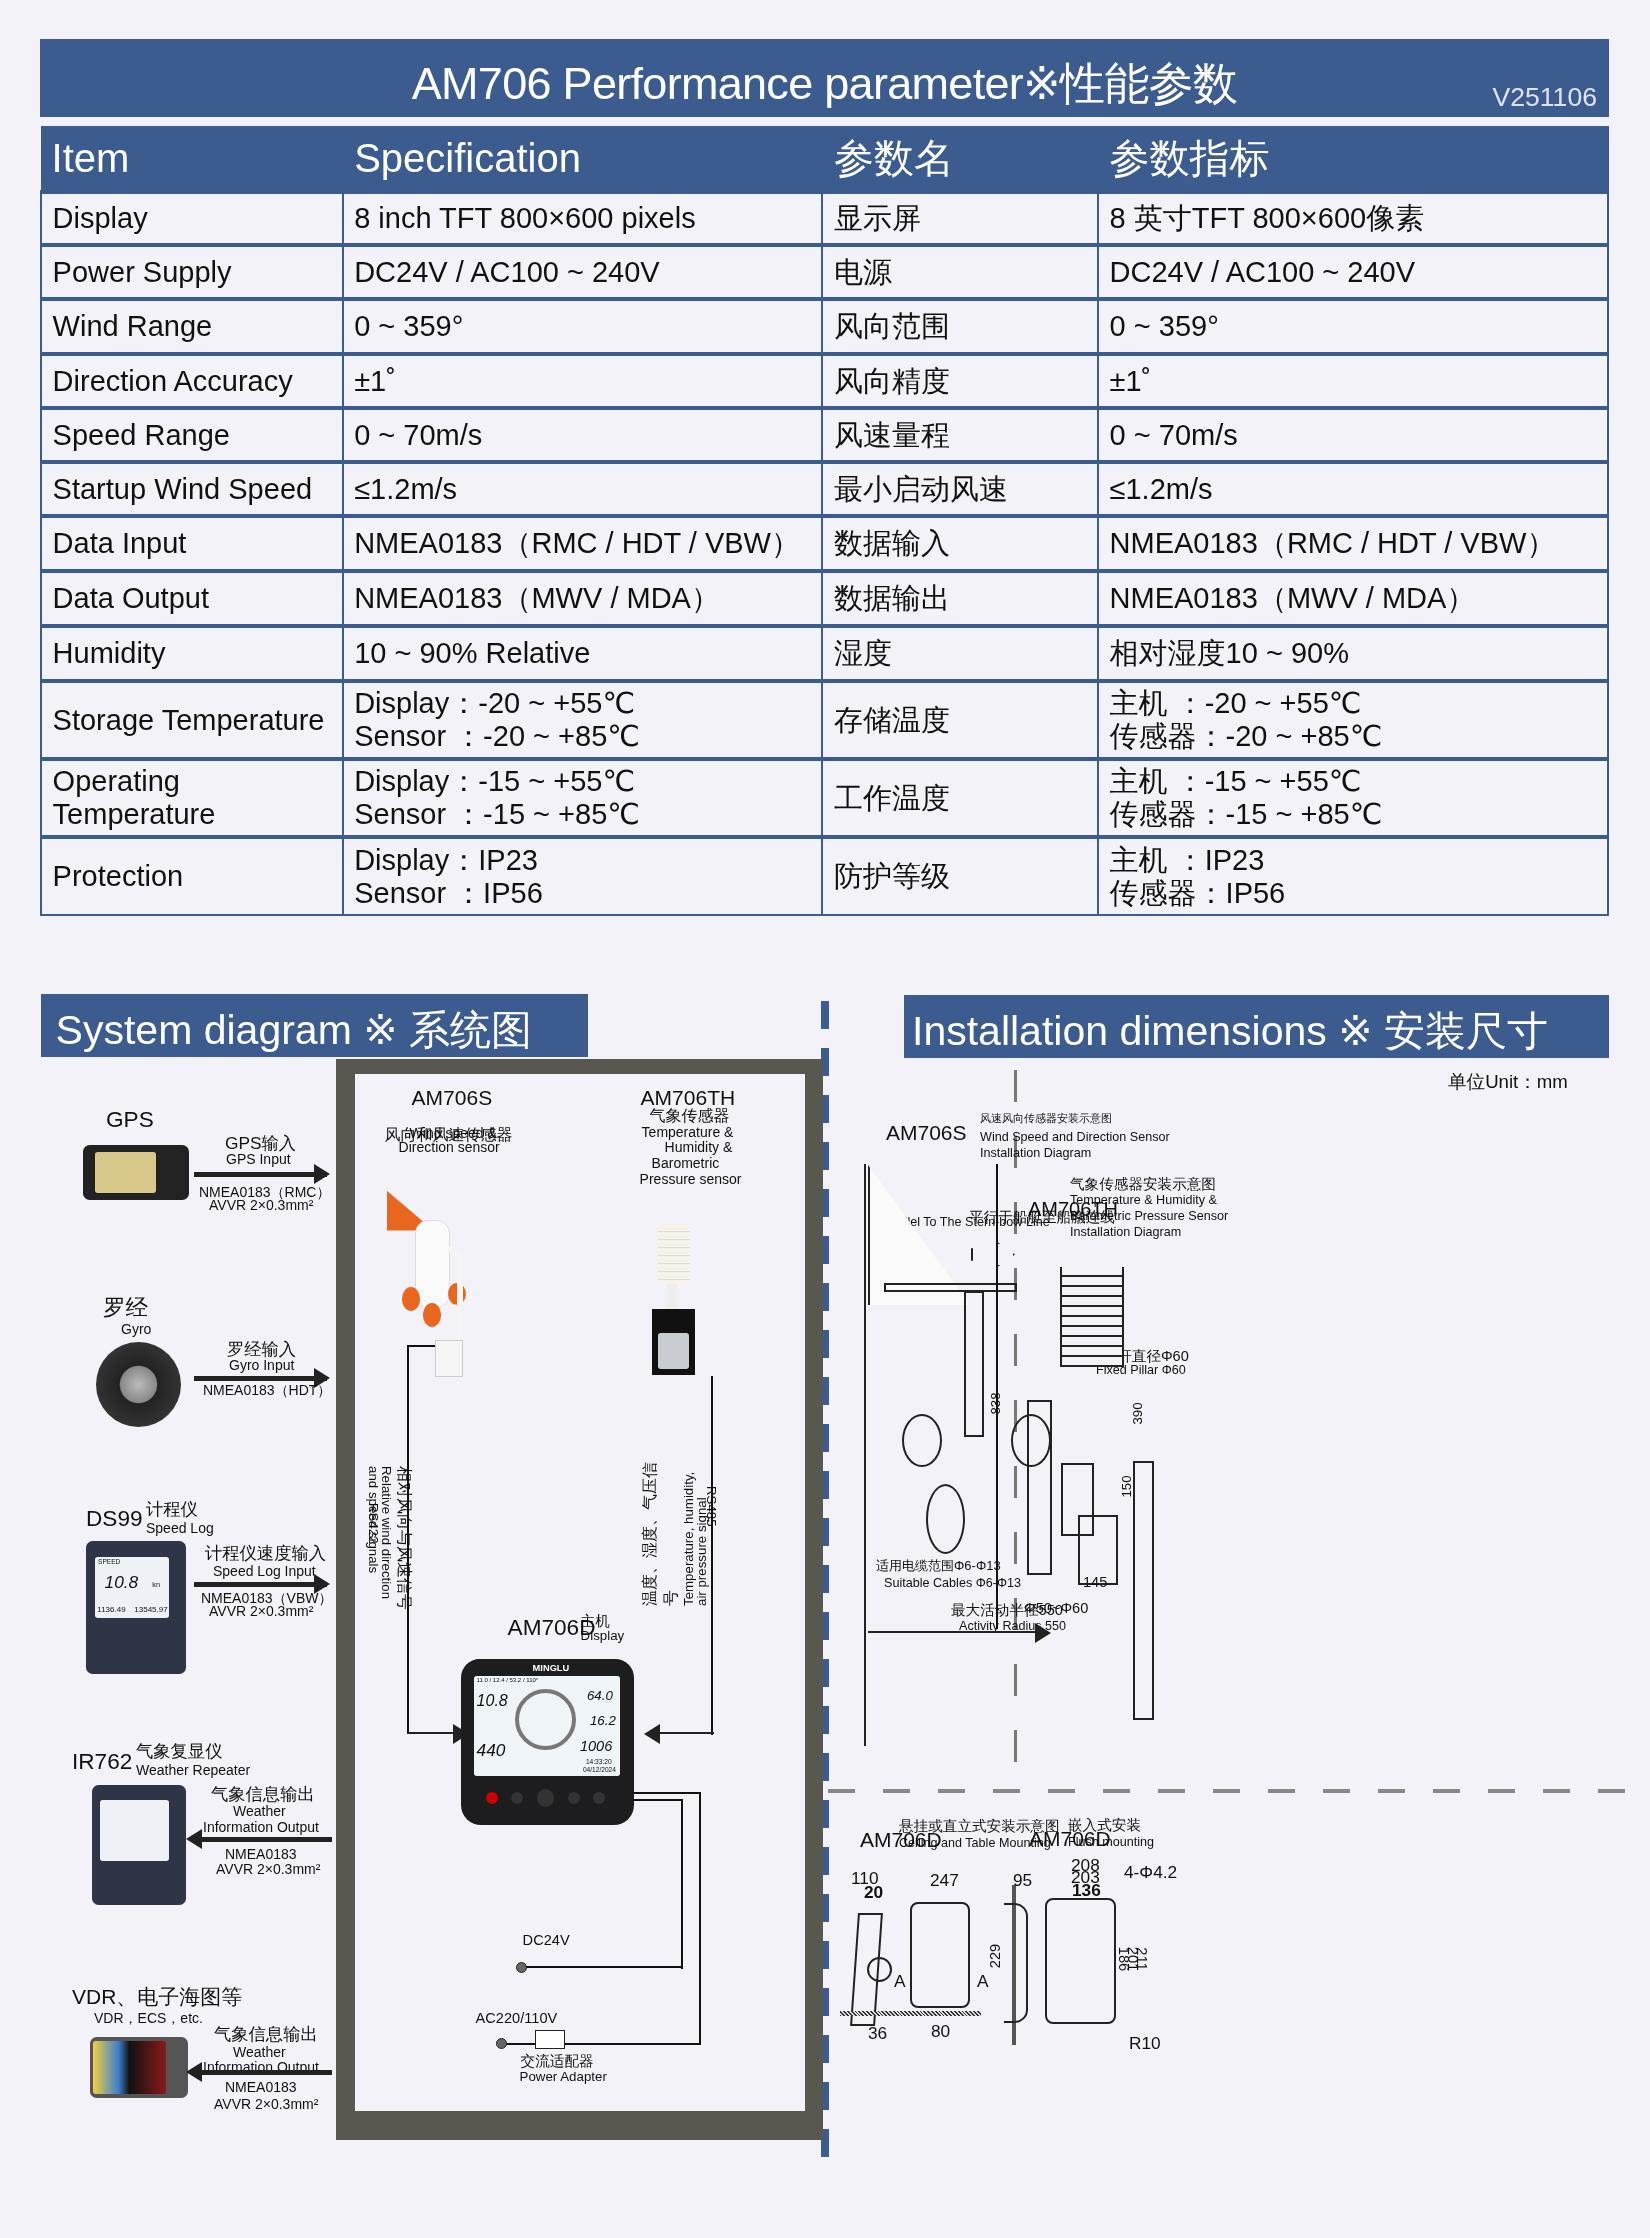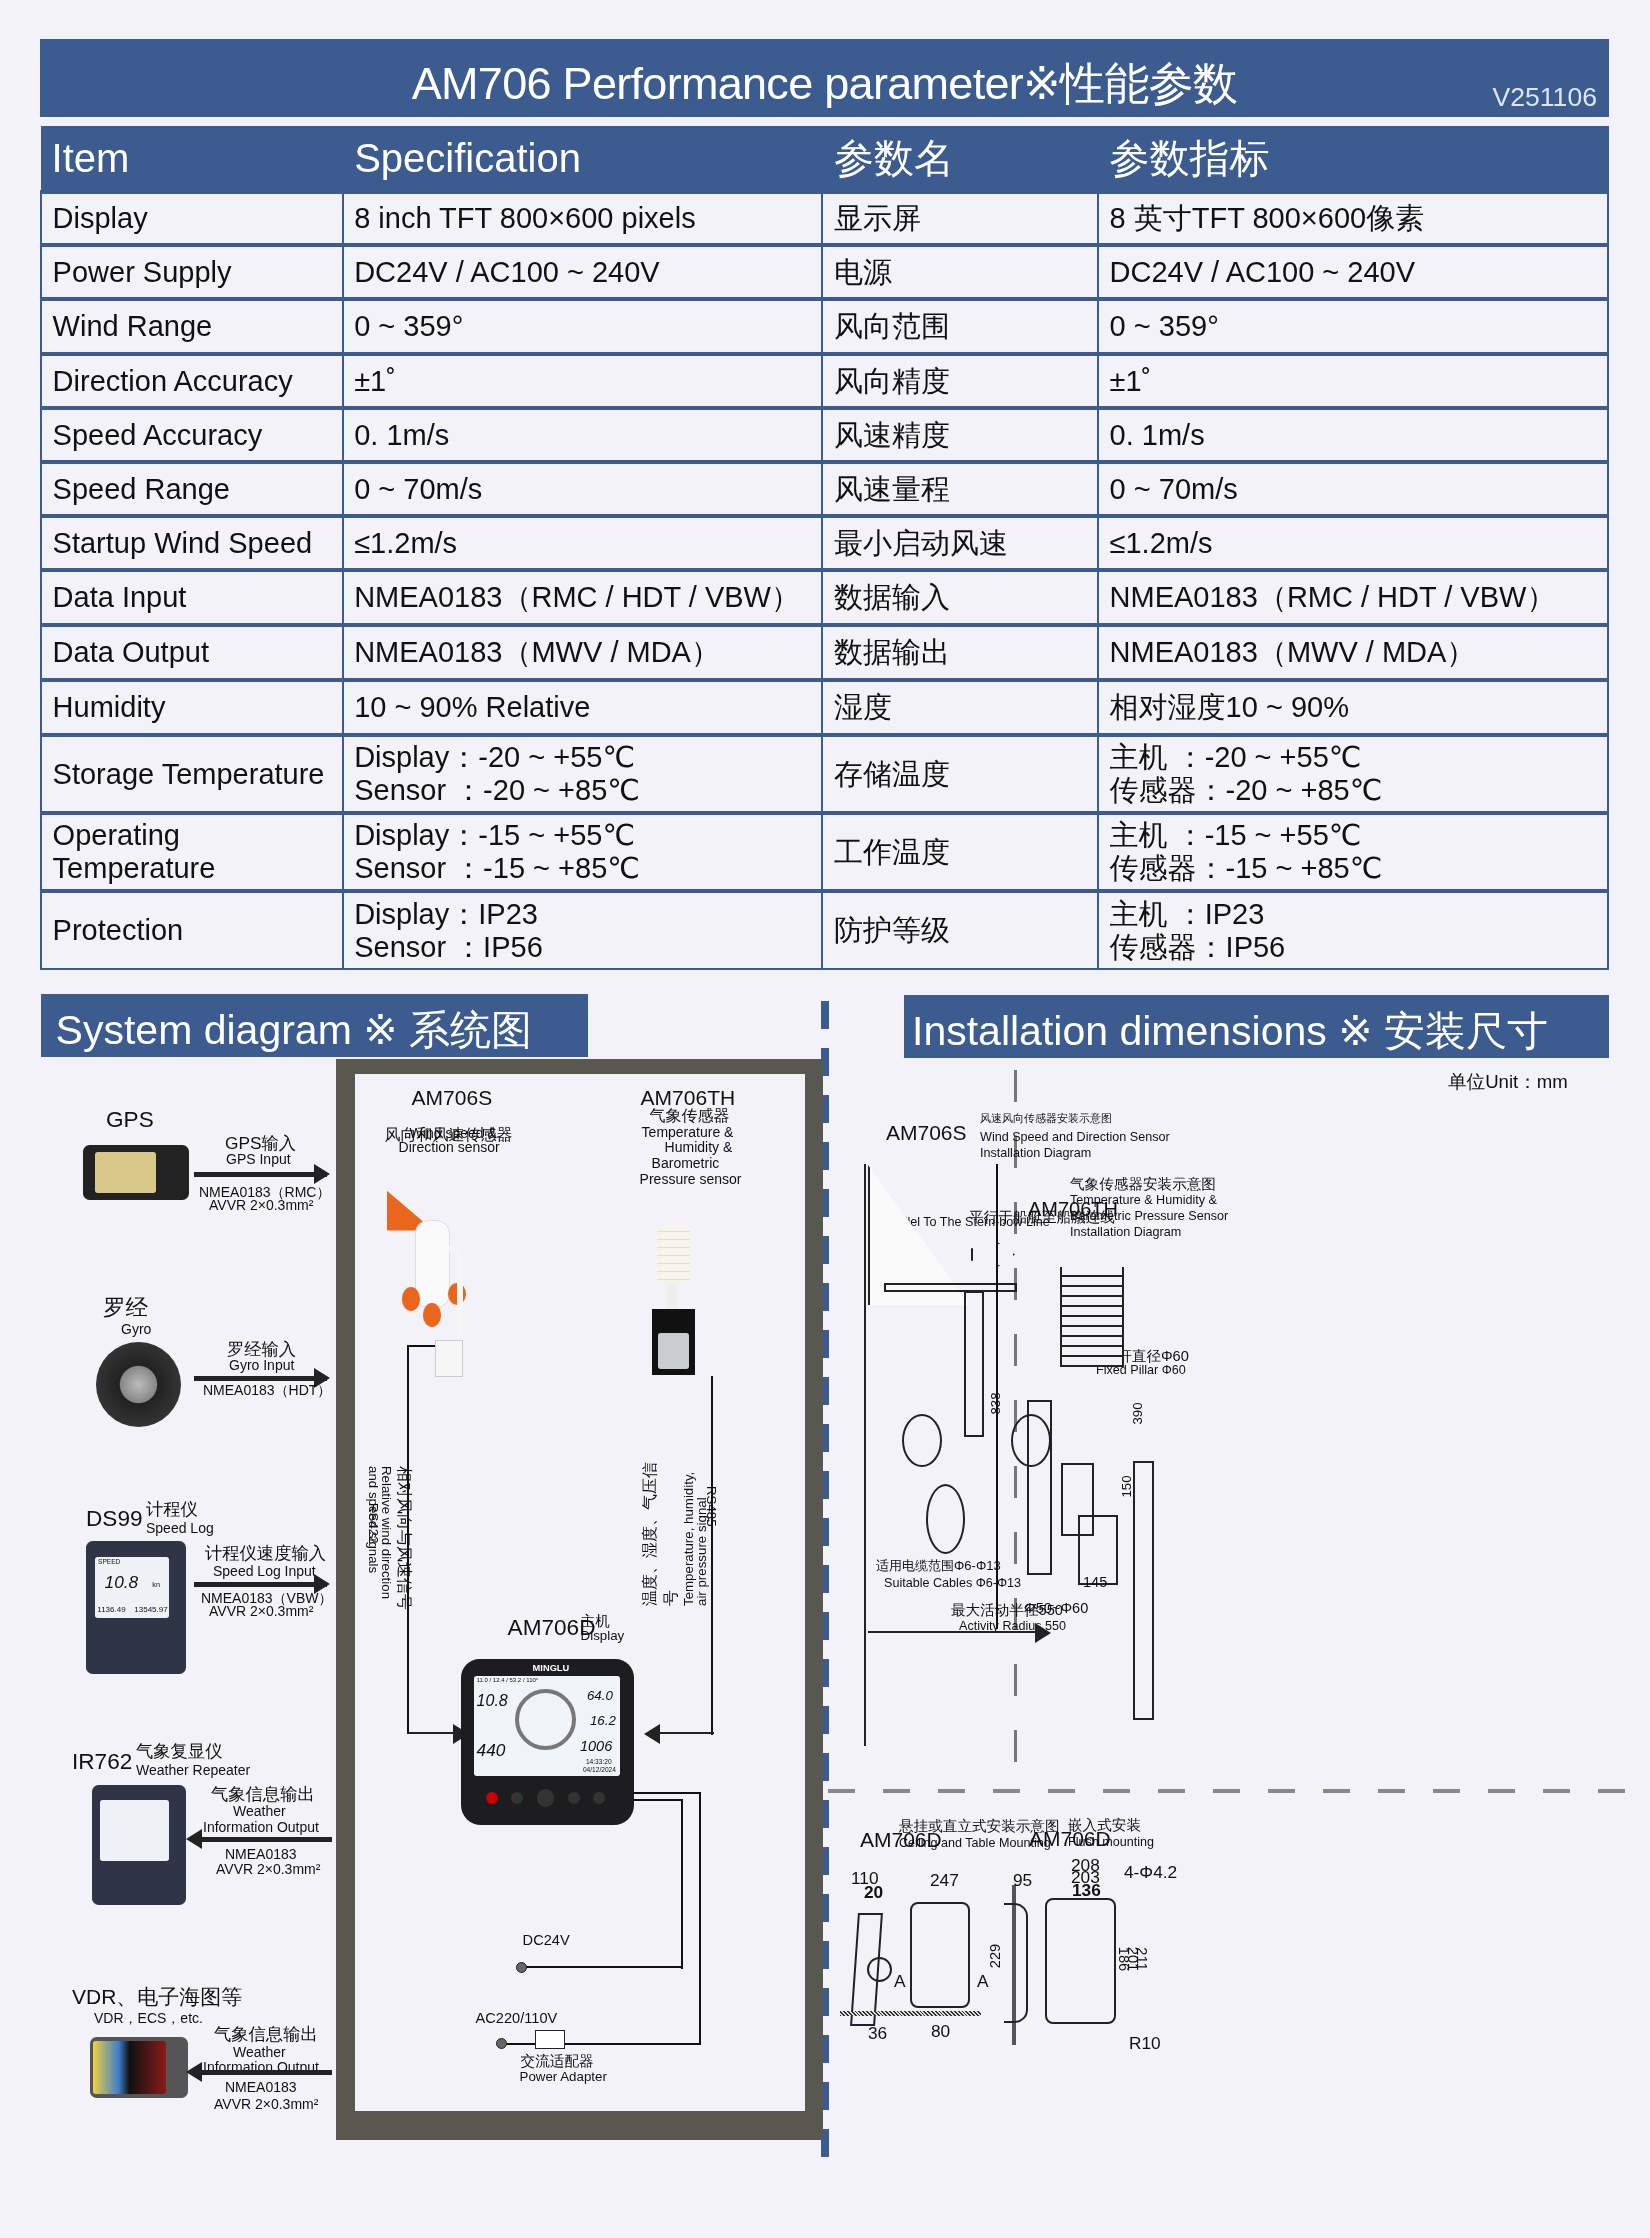--- a/index.html
+++ b/index.html
@@ -102,26 +102,20 @@
         <td>Wind Range</td>
         <td>0  ~ 359°</td>
         <td>风向范围</td>
         <td>0  ~ 359°</td>
       </tr>
     <tr style="height:54px">
         <td>Direction Accuracy</td>
         <td>±1˚</td>
         <td>风向精度</td>
         <td>±1˚</td>
-      </tr>
-    <tr style="height:54px">
-        <td>Speed Accuracy</td>
-        <td>0. 1m/s</td>
-        <td>风速精度</td>
-        <td>0. 1m/s</td>
       </tr>
     <tr style="height:54px">
         <td>Speed Range</td>
         <td>0 ~ 70m/s</td>
         <td>风速量程</td>
         <td>0 ~ 70m/s</td>
       </tr>
     <tr style="height:54px">
         <td>Startup Wind Speed</td>
         <td>≤1.2m/s</td>

